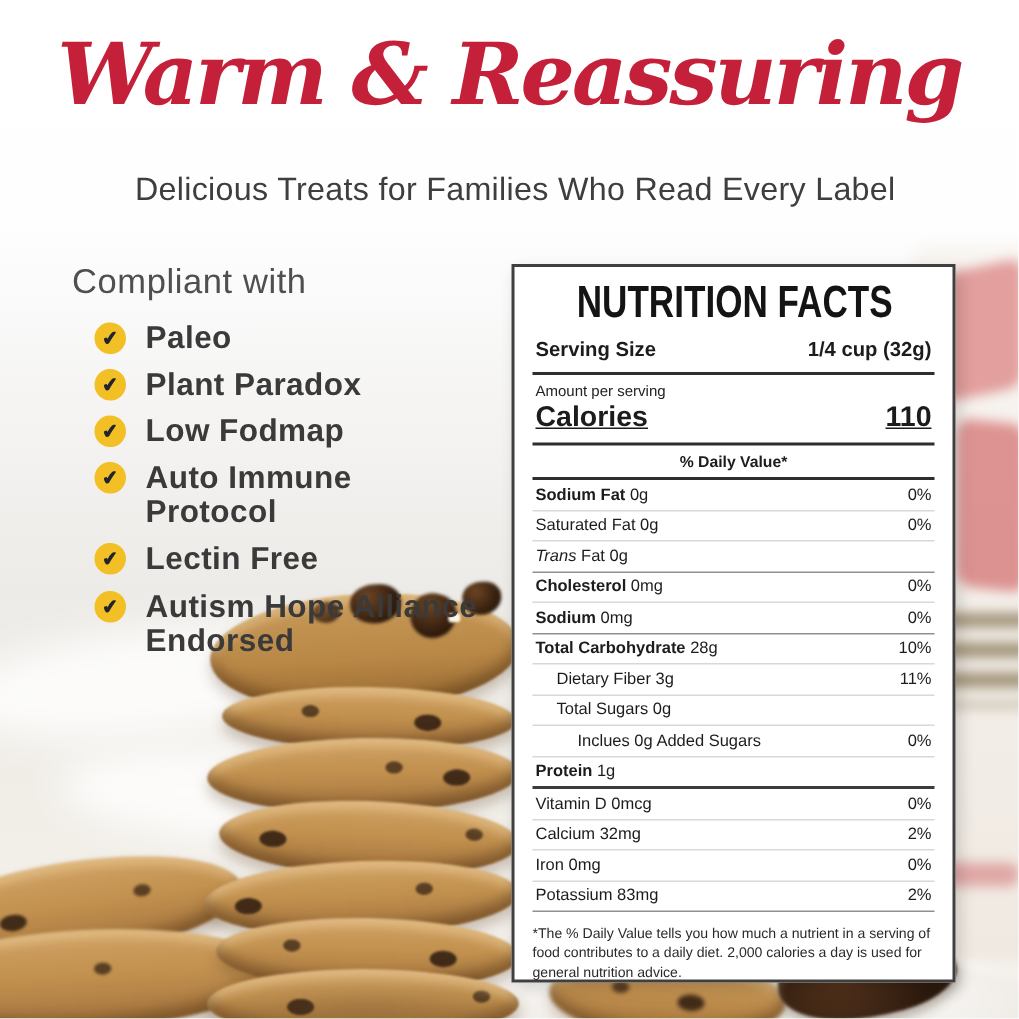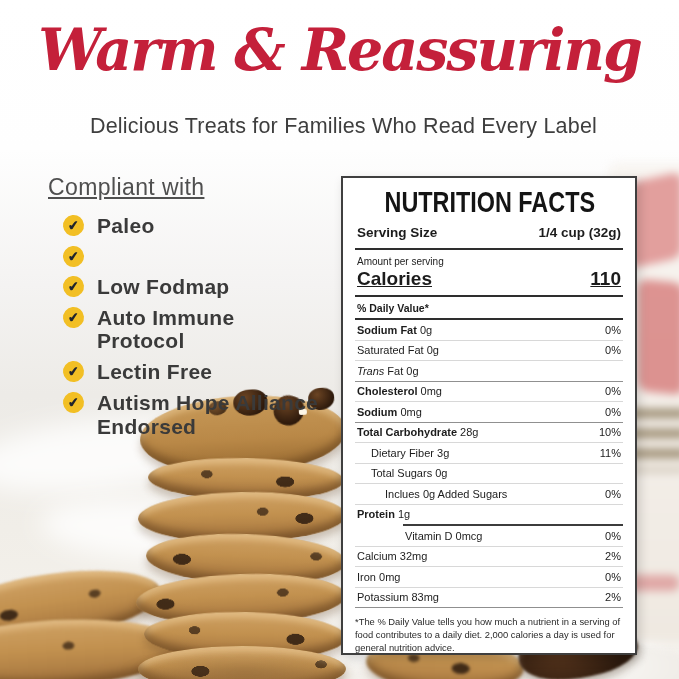--- a/index.html
+++ b/index.html
@@ -58,44 +58,44 @@
   .pk-lines{position:absolute;left:16px;top:28px;width:60px;height:62px;filter:blur(1.5px);
       background:repeating-linear-gradient(180deg,rgba(82,58,12,.55) 0 9px,transparent 9px 20px);}
   
   .headline{position:absolute;z-index:6;top:16px;left:0;width:100%;margin:0;text-align:center;
       font-family:"DejaVu Serif",serif;font-style:italic;font-weight:700;font-size:57px;
       letter-spacing:-2px;color:var(--red,#c4203a);}
   .subtitle{position:absolute;z-index:6;top:110px;left:0;width:100%;margin:4px;text-align:center;
       font-size:21.5px;font-weight:400;color:#3e3e3e;letter-spacing:.2px;}
   
   .compliance{position:absolute;z-index:6;left:48px;top:174px;width:280px;}
-  .compliance h2{margin:0 0 13px 0;font-size:23px;font-weight:400;color:#4f4f4f;letter-spacing:.4px;text-decoration:underline;}
+  .compliance h2{margin:0 0 13px 0;font-size:23px;font-weight:400;color:#4f4f4f;letter-spacing:.4px;}
   .citem{display:flex;align-items:flex-start;gap:13px;margin:0 0 8px 15px;}
   .badge{flex:0 0 auto;width:21px;height:21px;margin-top:1px;border-radius:50%;
       background:var(--yellow,#f2bf24);display:flex;align-items:center;justify-content:center;
       color:#20242c;font-size:13px;font-weight:700;transform:rotate(-6deg);}
   .clabel{font-size:21px;font-weight:700;color:#3a3a3a;letter-spacing:.3px;max-width:238px;line-height:1.1;}
   
   .nfp{position:absolute;z-index:5;left:341px;top:176px;width:296px;height:479px;box-sizing:border-box;
       background:#fff;border:2px solid #3f3f3f;padding:0 12px 6px;box-shadow:3px 4px 10px rgba(0,0,0,.16);
       color:#1c1c1c;}
   .nfp-title{margin:8px 0 0;text-align:center;font-size:30px;line-height:32px;font-weight:700;color:#141414;
       transform:scaleX(.78);transform-origin:50% 50%;white-space:nowrap;}
   .srv{display:flex;justify-content:space-between;align-items:flex-end;padding:7px 2px 8px;
       border-bottom:2px solid #2e2e2e;font-size:13.5px;font-weight:700;}
   .amt{padding:6px 2px 0;font-size:10px;color:#222;}
   .cal{display:flex;justify-content:space-between;align-items:baseline;padding:1px 2px 5px;
       border-bottom:2.5px solid #2e2e2e;font-size:19px;font-weight:700;text-decoration:underline;}
-  .dvh{padding:5px 2px 4px;text-align:left;font-size:10.5px;font-weight:700;border-bottom:2px solid #2e2e2e;}
+  .dvh{padding:5px 2px 4px;text-align:center;font-size:10.5px;font-weight:700;border-bottom:2px solid #2e2e2e;}
   .rows{border-bottom:1.5px solid #8f8f8f;}
   .nrow{display:flex;justify-content:space-between;align-items:center;height:19.5px;
       font-size:11px;border-top:1px solid #d8d8d8;padding:0 2px;}
   .nrow.first{border-top:none;}
   .nrow.sep-med{border-top:1.5px solid #909090;}
-  .nrow.sep-thick{border-top:2.5px solid #3c3c3c;margin-left:48px;}
+  .nrow.sep-thick{border-top:2.5px solid #3c3c3c;}
   .nrow.ind1{padding-left:16px;}
   .nrow.ind2{padding-left:30px;}
   .nm .b{font-weight:700;}
   .nm .i{font-style:italic;}
   .pct{font-size:11px;}
   .foot{margin:7px 0 0;font-size:9.4px;line-height:1.4;color:#2a2a2a;}
 </style>
 </head>
 <body>
 
@@ -148,20 +148,21 @@
     <div class="citem">
       <span class="badge">
           <span>✔</span>
         </span>
       <span class="clabel">Paleo</span>
     </div>
     <div class="citem">
       <span class="badge">
           <span>✔</span>
         </span>
+      <span class="clabel">Plant Paradox</span>
     </div>
     <div class="citem">
       <span class="badge">
           <span>✔</span>
         </span>
       <span class="clabel">Low Fodmap</span>
     </div>
     <div class="citem">
       <span class="badge">
           <span>✔</span>

